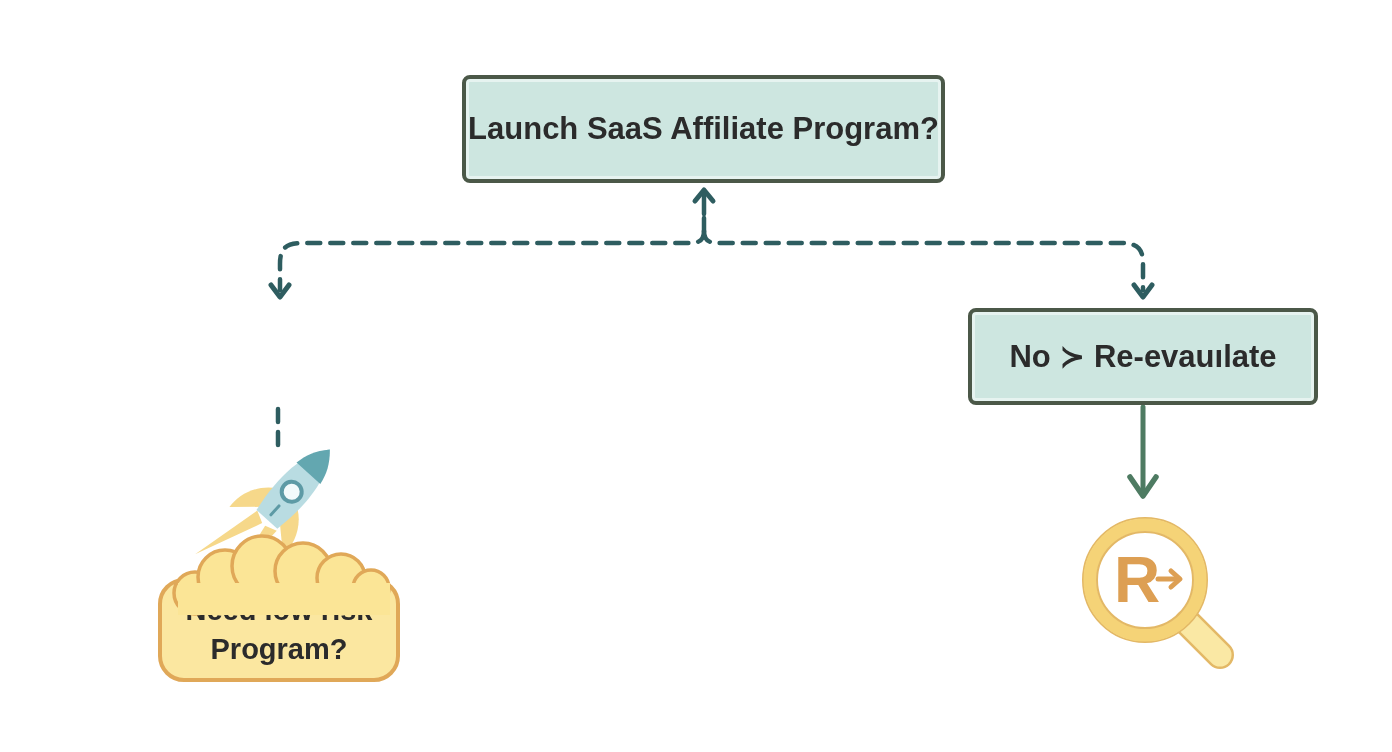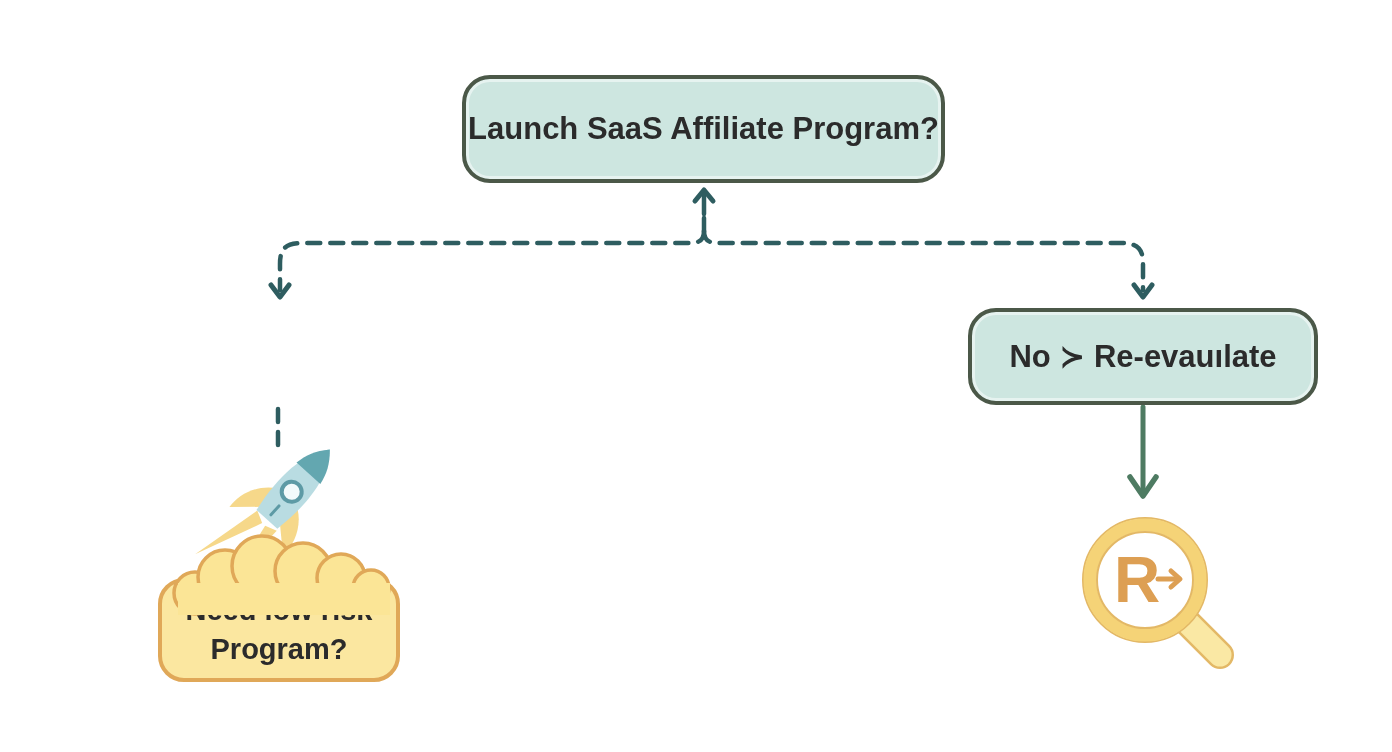--- a/index.html
+++ b/index.html
@@ -19,21 +19,21 @@
   .solidline{stroke:var(--dash_teal);stroke-width:4.5;fill:none;stroke-linecap:round;}
   .chevron{stroke:var(--dash_teal);stroke-width:5;fill:none;stroke-linecap:round;stroke-linejoin:round;}
   .greenline{stroke:var(--arrow_green);stroke-width:5;fill:none;stroke-linecap:round;}
   .greenchevron{stroke:var(--arrow_green);stroke-width:5.5;fill:none;stroke-linecap:round;stroke-linejoin:round;}
 
   
   .node{
     position:absolute;z-index:2;
     background:var(--node_fill);
     border:4px solid var(--node_border);
-    border-radius:28px;
+    border-radius:8px;
     box-shadow:inset 0 0 0 3px rgba(255,255,255,.5);
     display:flex;align-items:center;justify-content:center;
     color:var(--text_dark);font-weight:bold;text-align:center;
   }
   .node-top{left:462px;top:75px;width:475px;height:100px;font-size:31px;}
   .node-left{left:105px;top:308px;width:338px;height:89px;font-size:31px;}
   .node-right{left:968px;top:308px;width:342px;height:89px;font-size:31px;}
   .node-yellow{
     left:158px;top:578px;width:234px;height:96px;
     background:var(--yellow_fill);

